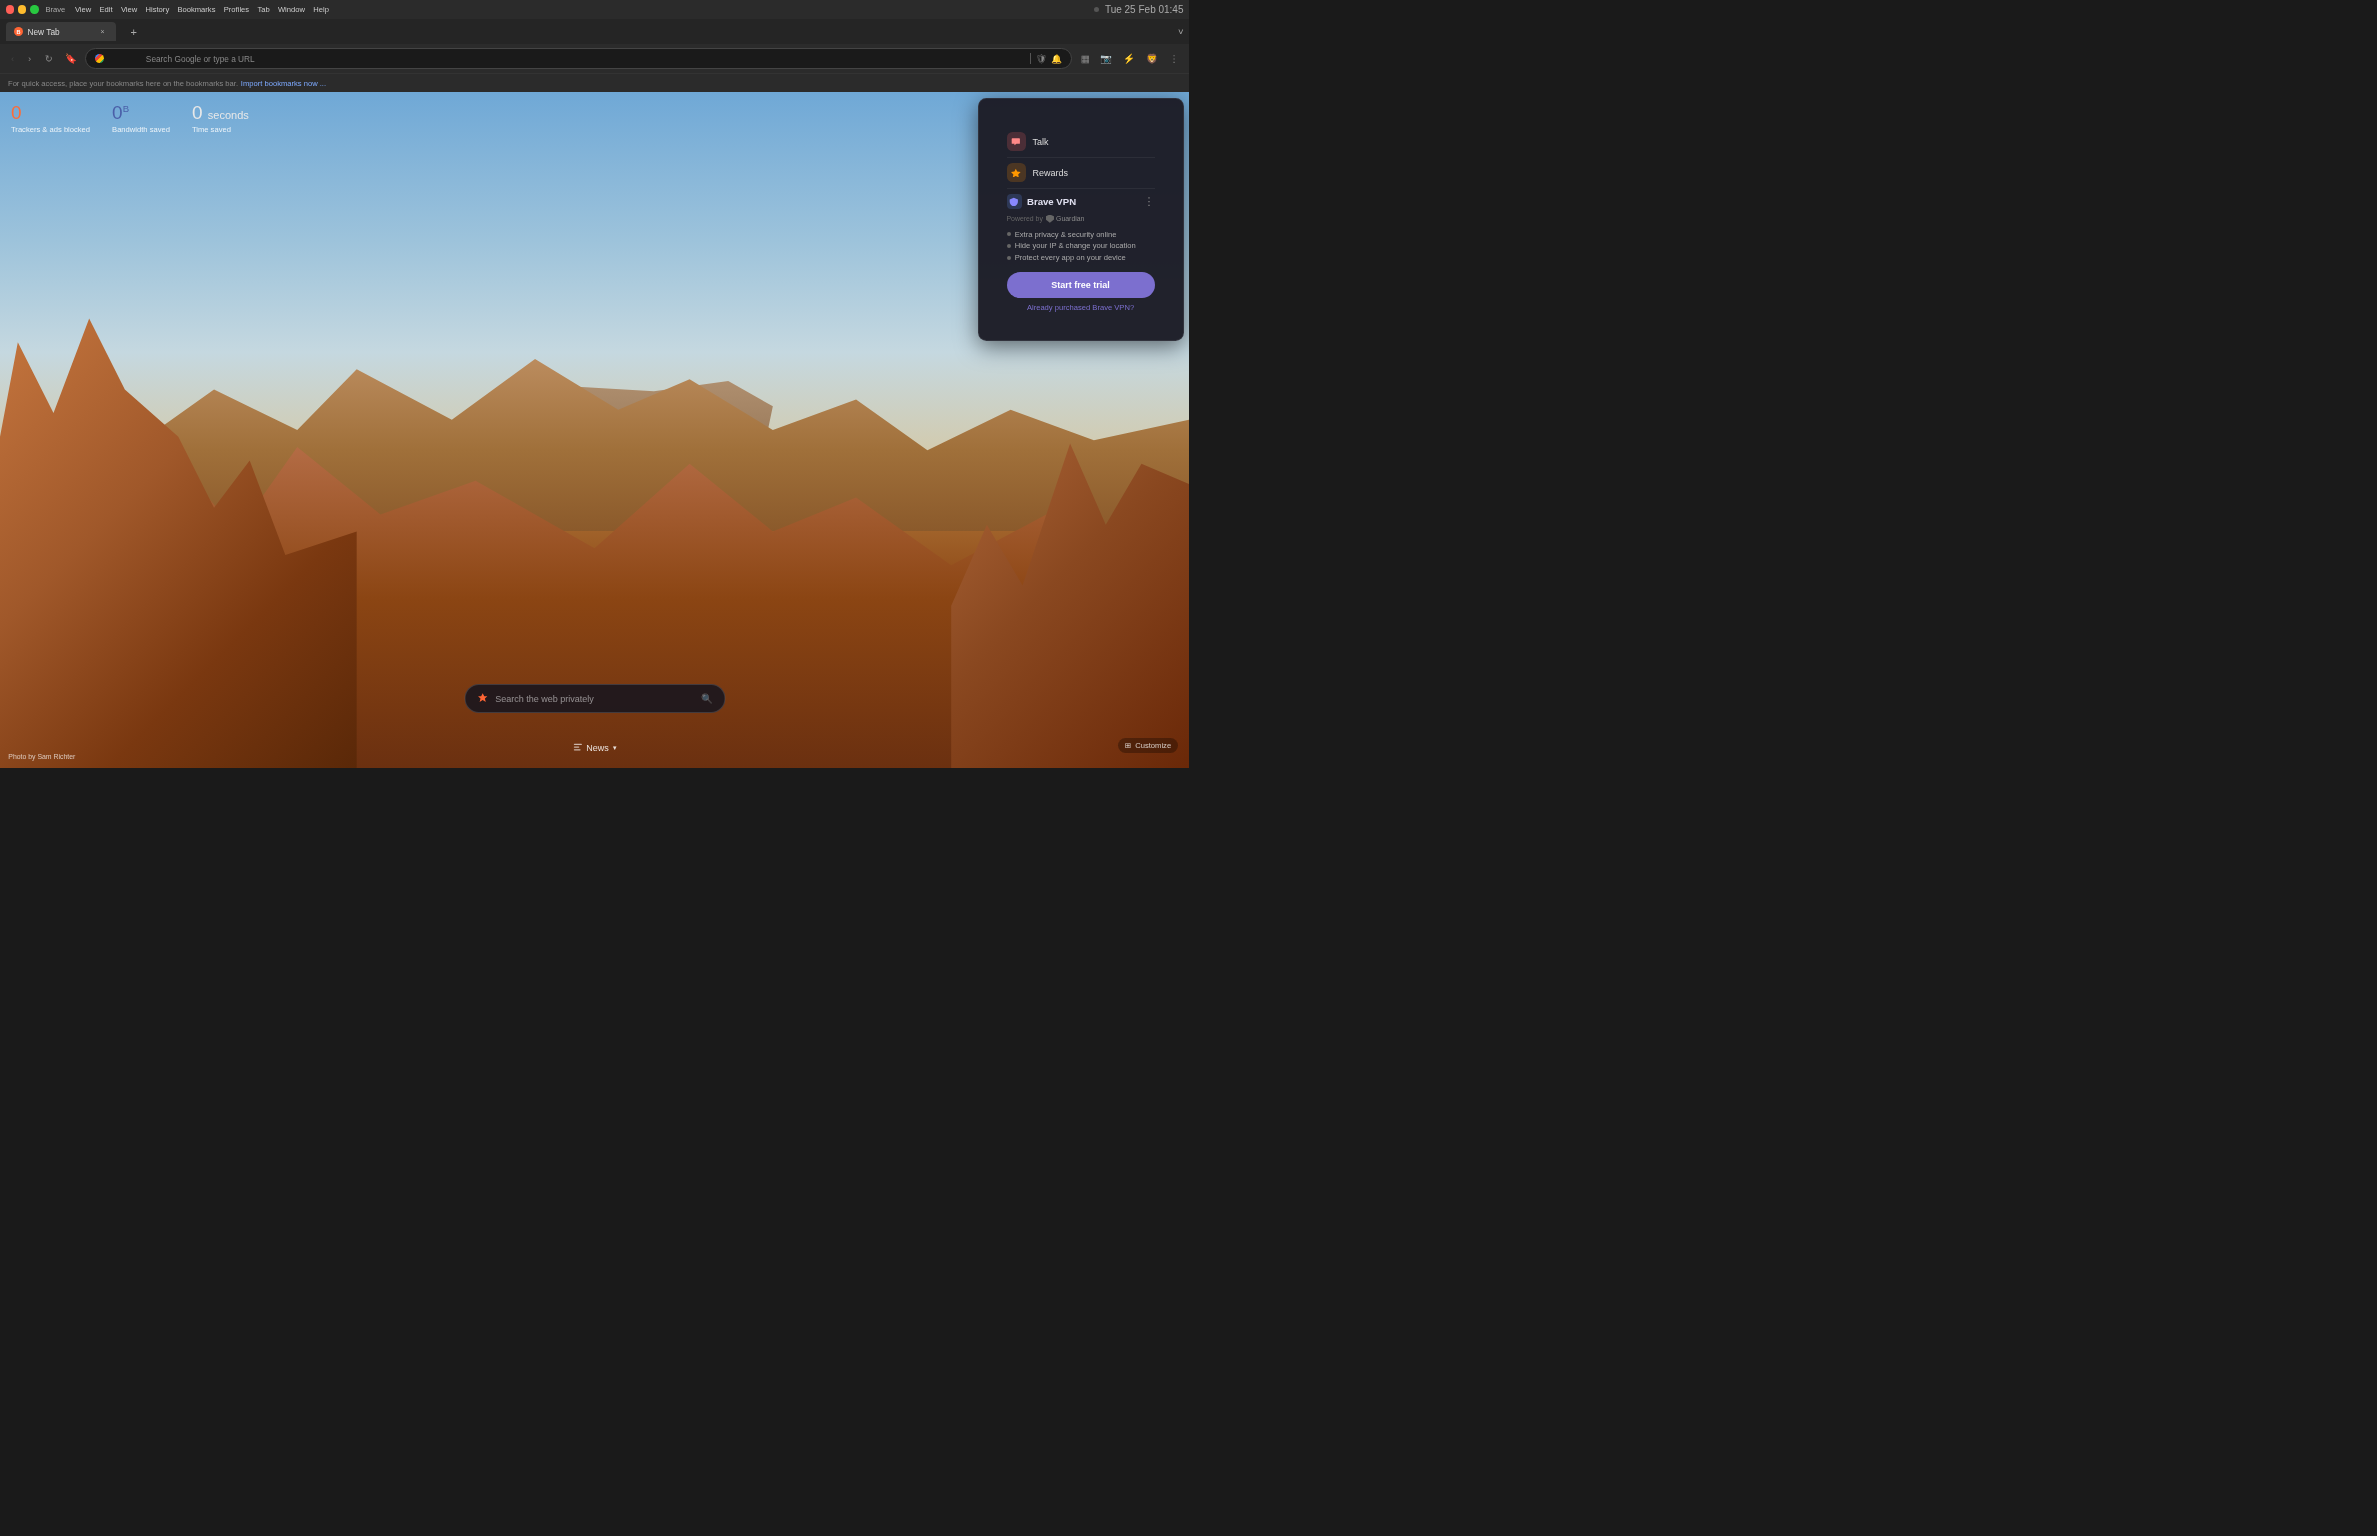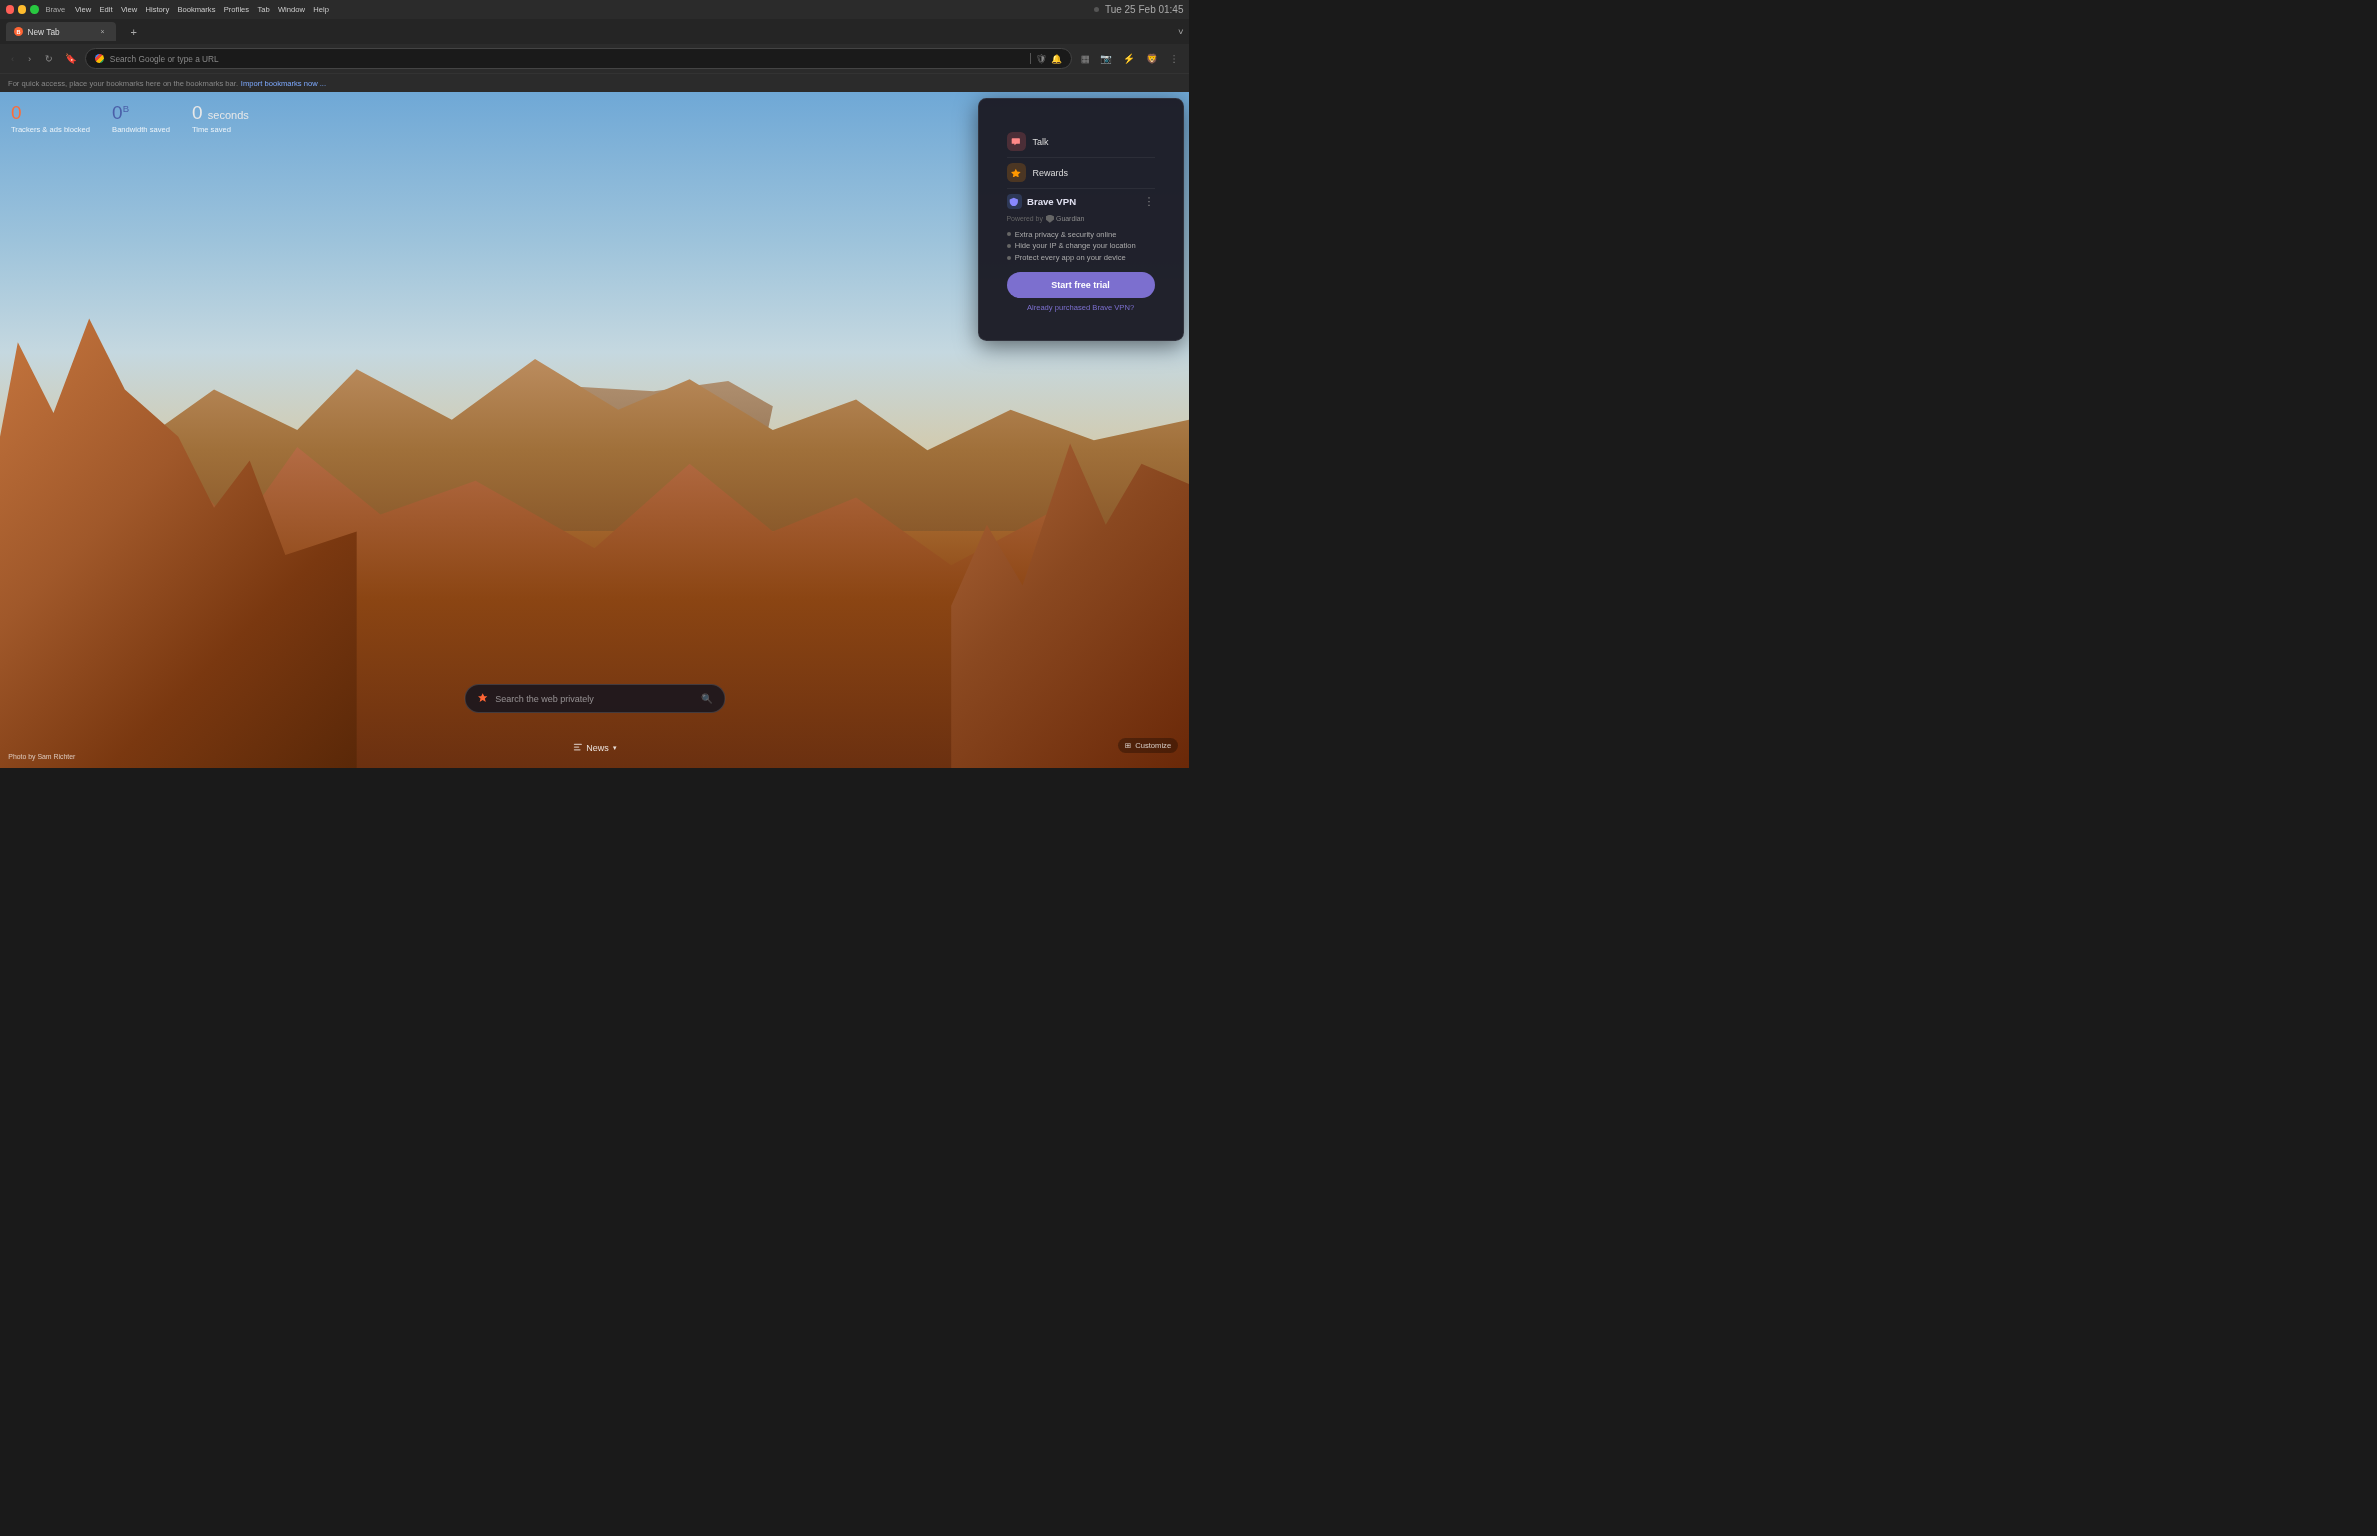--- a/index.html
+++ b/index.html
@@ -154,20 +154,21 @@
     .address-bar-google-icon {
       width: 9.6px; height: 9.6px;
       border-radius: 50%;
       background: linear-gradient(135deg, #4285f4 25%, #ea4335 25% 50%, #fbbc04 50% 75%, #34a853 75%);
       flex-shrink: 0;
     }
     .address-bar-text {
       flex: 1;
       font-size: 8.3px;
       color: #888;
+      margin-left: 36px;
     }
     .address-bar-divider {
       width: 0.7px; height: 11px; background: #555;
     }
     .address-bar-icons {
       display: flex; gap: 4.1px; align-items: center;
     }
     .addr-icon {
       font-size: 9px; color: #888; cursor: pointer;
     }

